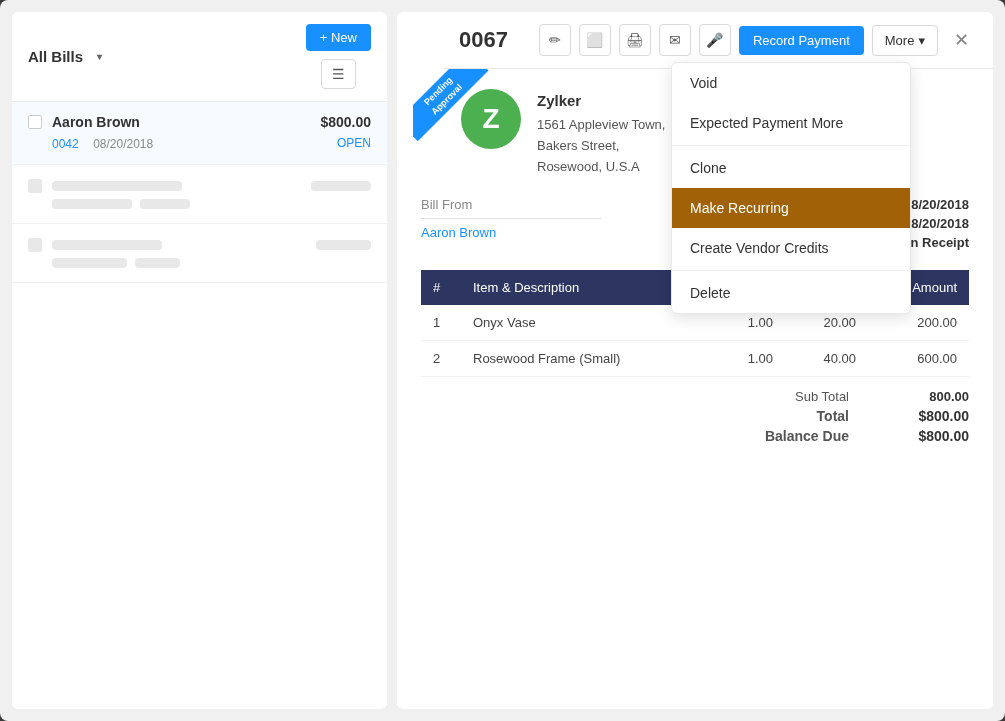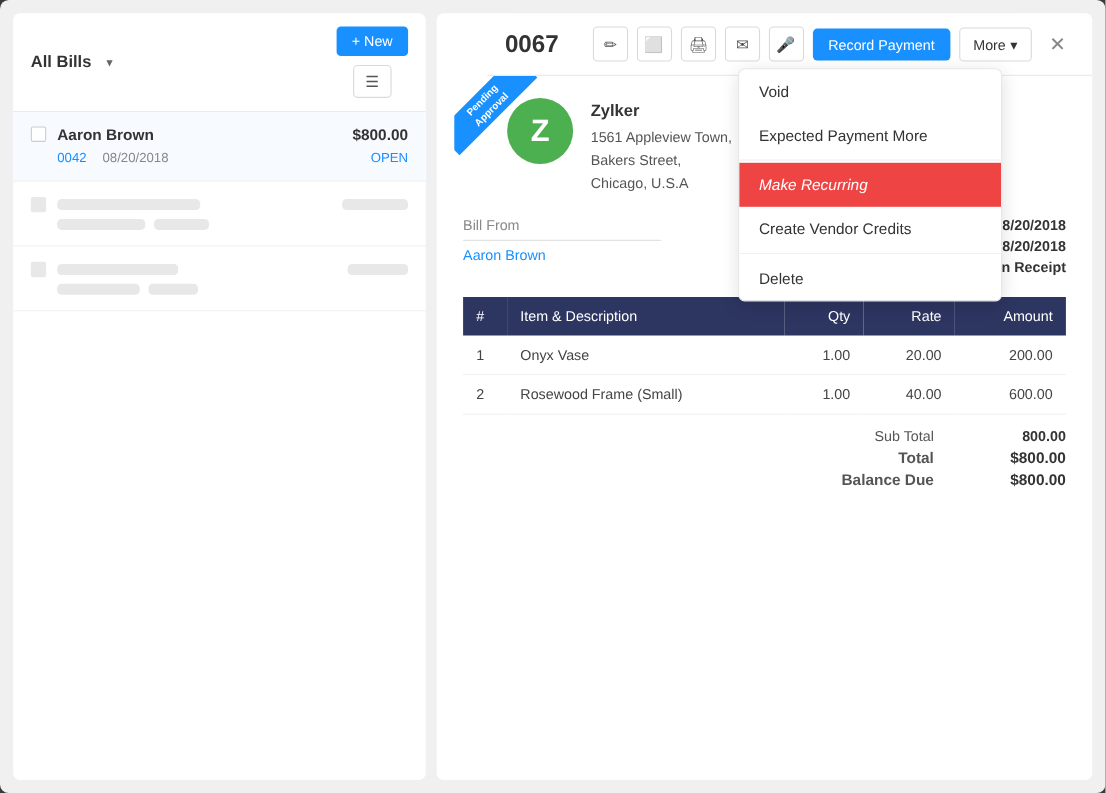--- a/index.html
+++ b/index.html
@@ -405,23 +405,22 @@
       z-index: 100;
       overflow: hidden;
     }
     .dropdown-item {
       padding: 12px 18px;
       font-size: 14px;
       color: #333;
       cursor: pointer;
     }
     .dropdown-item.active {
-      background: #ef4444;
+      background: #a16207;
       color: white;
-      font-style: italic;
     }
     .dropdown-divider {
       height: 1px;
       background: #f0f0f0;
       margin: 2px 0;
     }
   </style>
 </head>
 <body>
 
@@ -513,41 +512,42 @@
             <span>▾</span>
           </button>
           <button class="btn-close">✕</button>
         </div>
       </div>
 
       <div class="dropdown-menu">
         <div class="dropdown-item">Void</div>
         <div class="dropdown-item">Expected Payment More</div>
         <div class="dropdown-divider"></div>
+        <div class="dropdown-item">Clone</div>
         <div class="dropdown-item active">Make Recurring</div>
         <div class="dropdown-item">Create Vendor Credits</div>
         <div class="dropdown-divider"></div>
         <div class="dropdown-item">Delete</div>
       </div>
 
       <div class="doc-body">
 
         <div class="ribbon-wrap">
           <div class="ribbon">Pending<br>Approval</div>
         </div>
 
         <div class="vendor-section">
           <div class="vendor-avatar">
             <span>Z</span>
           </div>
           <div class="vendor-info">
             <div class="vendor-name">Zylker</div>
             <div>1561 Appleview Town,</div>
             <div>Bakers Street,</div>
-            <div>Chicago, U.S.A</div>
+            <div>Rosewood, U.S.A</div>
           </div>
         </div>
 
         <div class="bill-details-row">
           <div class="bill-from-section">
             <div class="bill-from-label">Bill From</div>
             <hr class="bill-from-divider">
             <span class="bill-from-link">Aaron Brown</span>
           </div>
           <div class="bill-dates-section">

